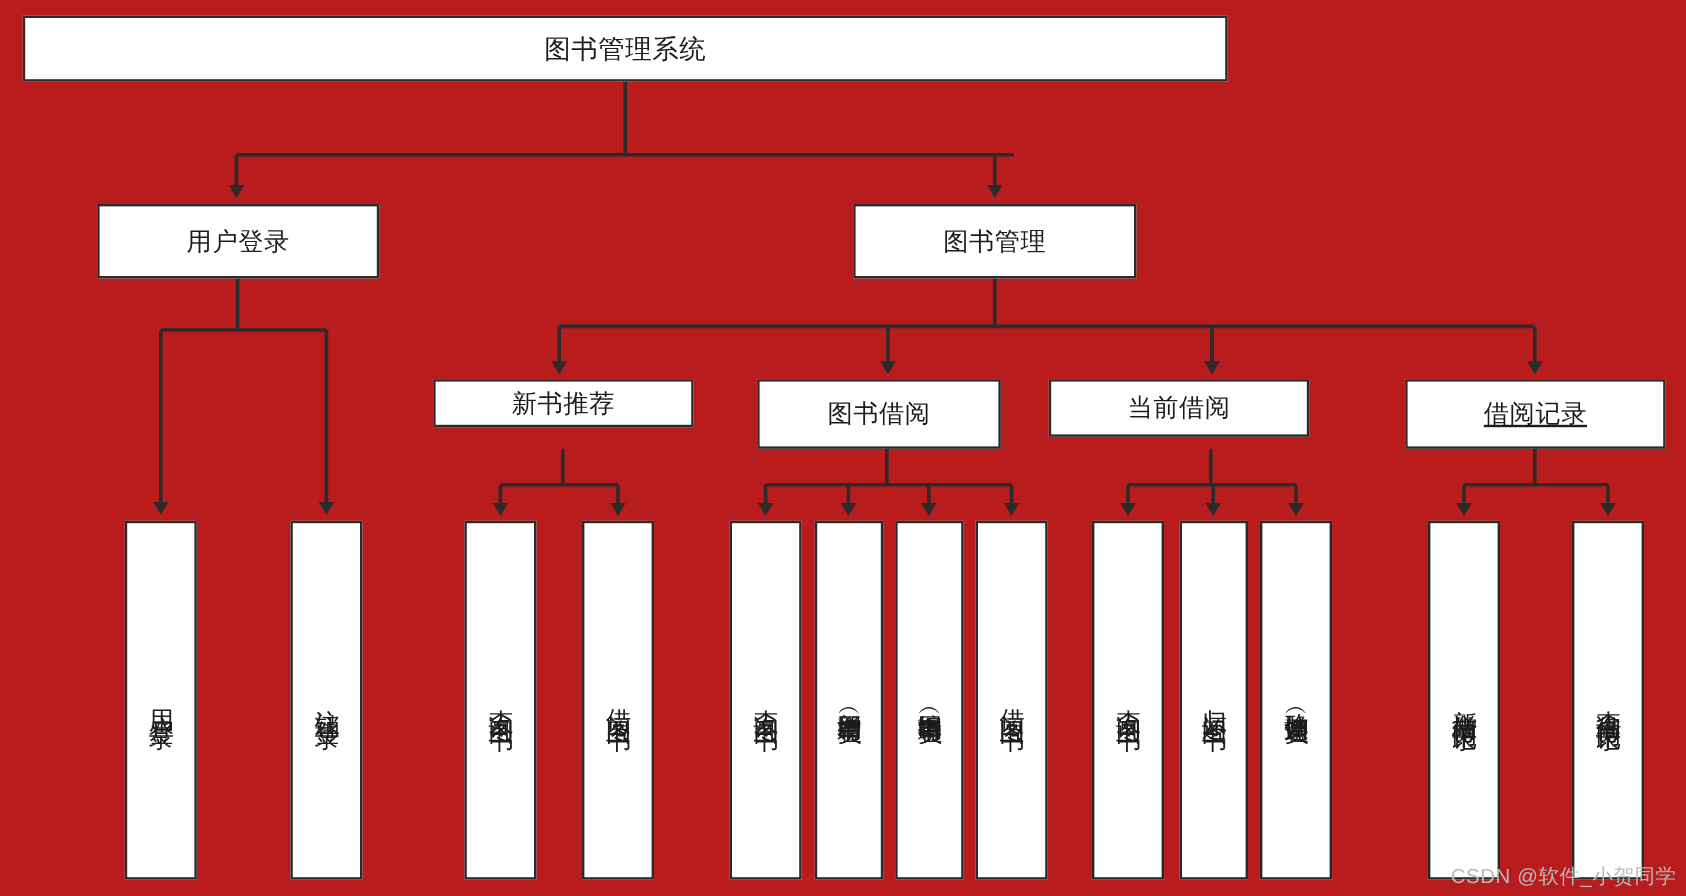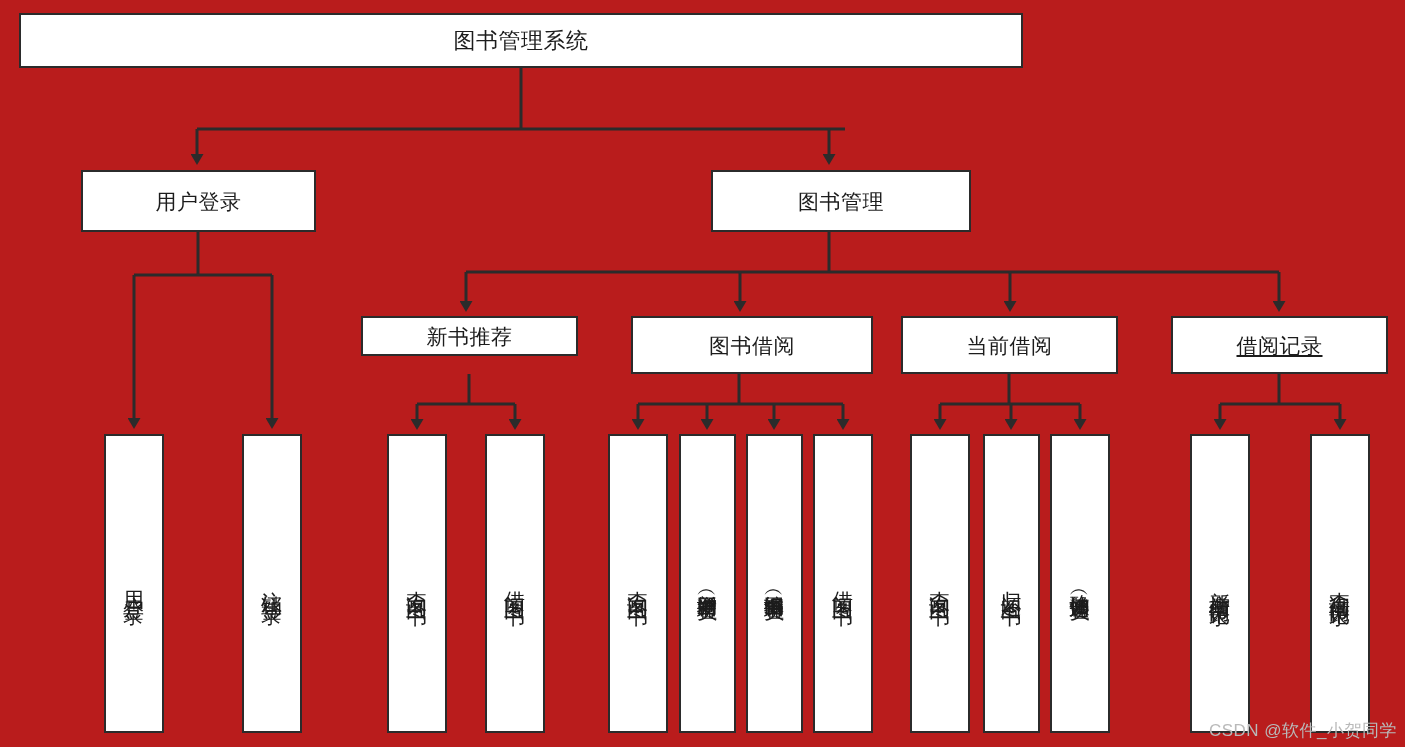--- a/index.html
+++ b/index.html
@@ -123,31 +123,31 @@
     </g>
   </svg>
 
   <div class="node node-horizontal node-root" style="left:19px; top:13px; width:1004px; height:55px;">
     <span>图书管理系统</span>
   </div>
 
   <div class="node node-horizontal" style="left:81px; top:170px; width:235px; height:62px;">
     <span>用户登录</span>
   </div>
-  <div class="node node-horizontal" style="left:711px; top:170px; width:260px; height:62px;">
+  <div class="node node-horizontal" style="left:711px; top:170px; width:236px; height:62px;">
     <span>图书管理</span>
   </div>
 
   <div class="node node-horizontal" style="left:361px; top:316px; width:217px; height:40px;">
     <span>新书推荐</span>
   </div>
-  <div class="node node-horizontal" style="left:631px; top:316px; width:242px; height:58px;">
+  <div class="node node-horizontal" style="left:631px; top:316px; width:203px; height:58px;">
     <span>图书借阅</span>
   </div>
-  <div class="node node-horizontal" style="left:901px; top:316px; width:217px; height:58px;">
+  <div class="node node-horizontal" style="left:874px; top:316px; width:217px; height:48px;">
     <span>当前借阅</span>
   </div>
   <div class="node node-horizontal" style="left:1171px; top:316px; width:217px; height:58px;text-decoration:underline;">
     <span>借阅记录</span>
   </div>
 
   <div class="node node-leaf" style="left:104px; top:434px; width:60px; height:299px;">
     <span class="leaf-text">用户登录</span>
   </div>
   <div class="node node-leaf" style="left:242px; top:434px; width:60px; height:299px;">

